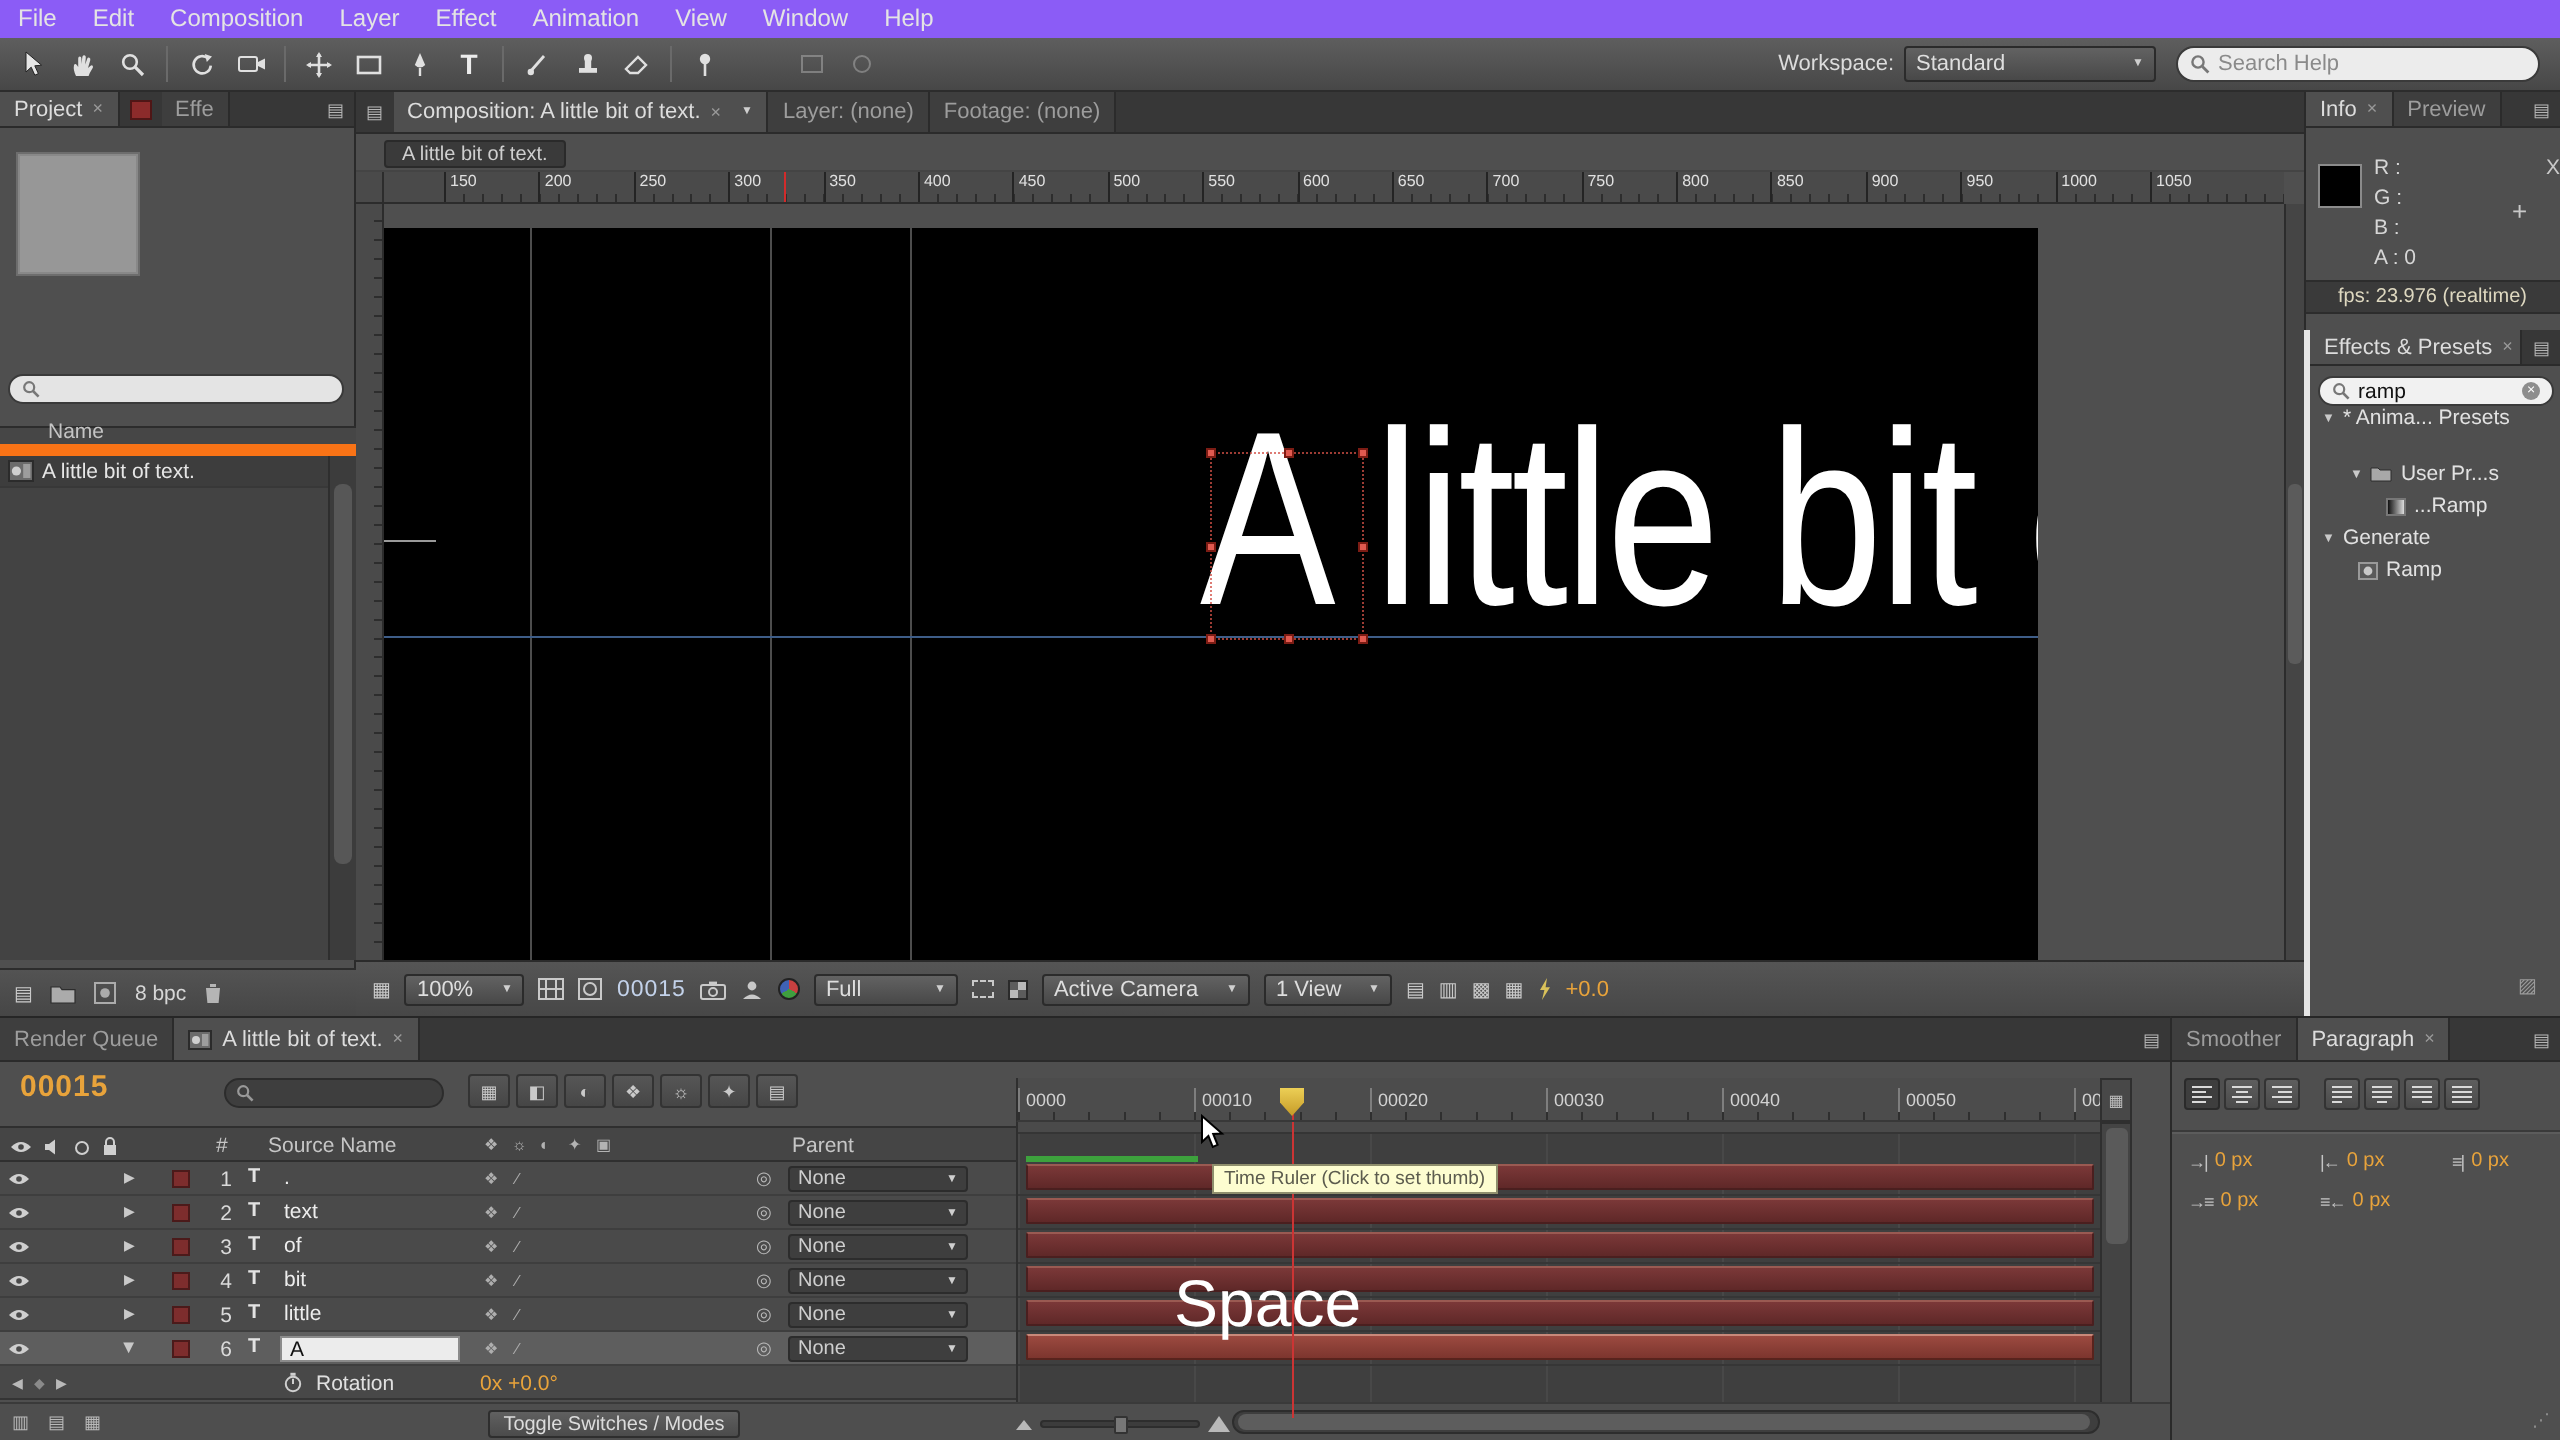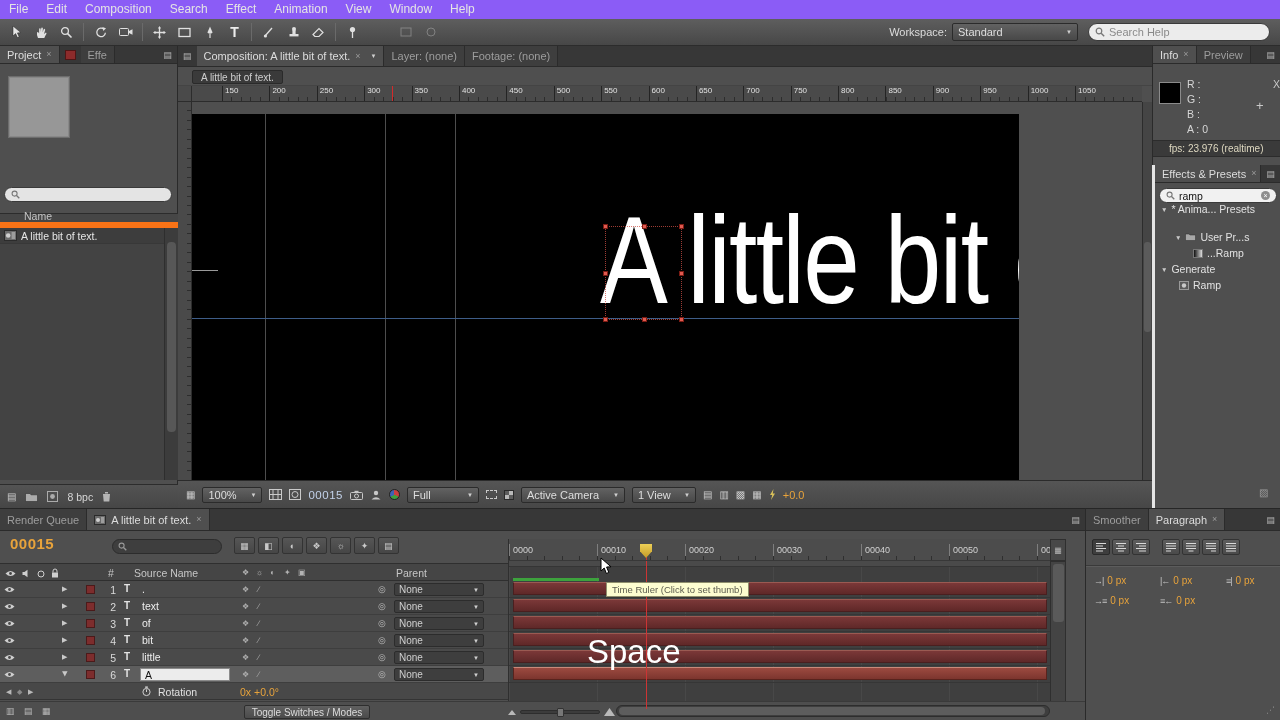--- a/index.html
+++ b/index.html
@@ -172,21 +172,21 @@
 </head>
 <body>
 
 <div id="app">
 
   <div id="menubar">
 
   <span>File</span>
       <span>Edit</span>
       <span>Composition</span>
-      <span>Search</span>
+      <span>Layer</span>
       <span>Effect</span>
       <span>Animation</span>
       <span>View</span>
       <span>Window</span>
       <span>Help</span>
     </div>
 
   <div id="toolbar">
     <div class="tool">
       <svg width="11" height="14">

